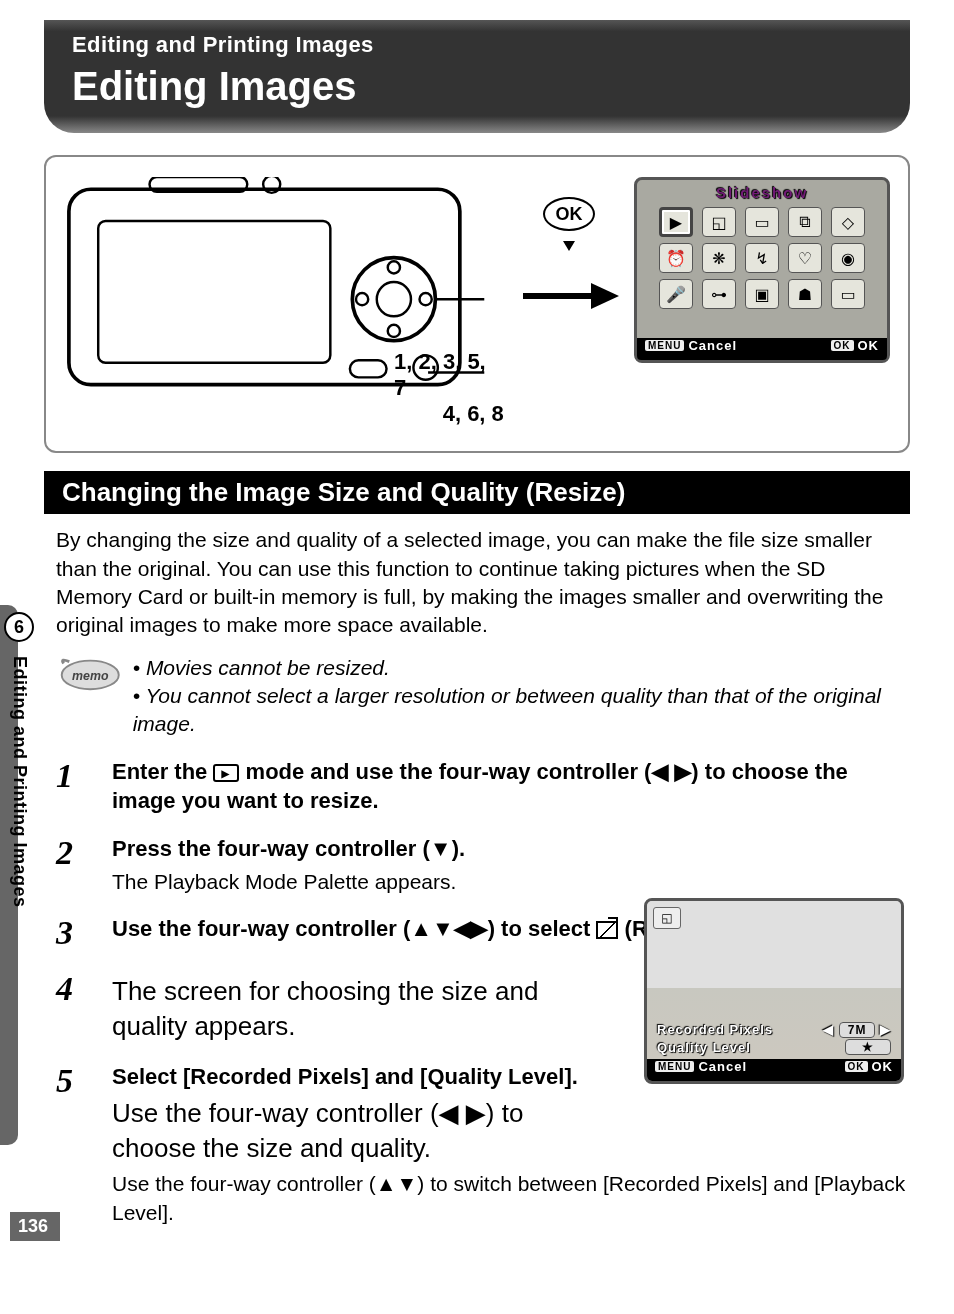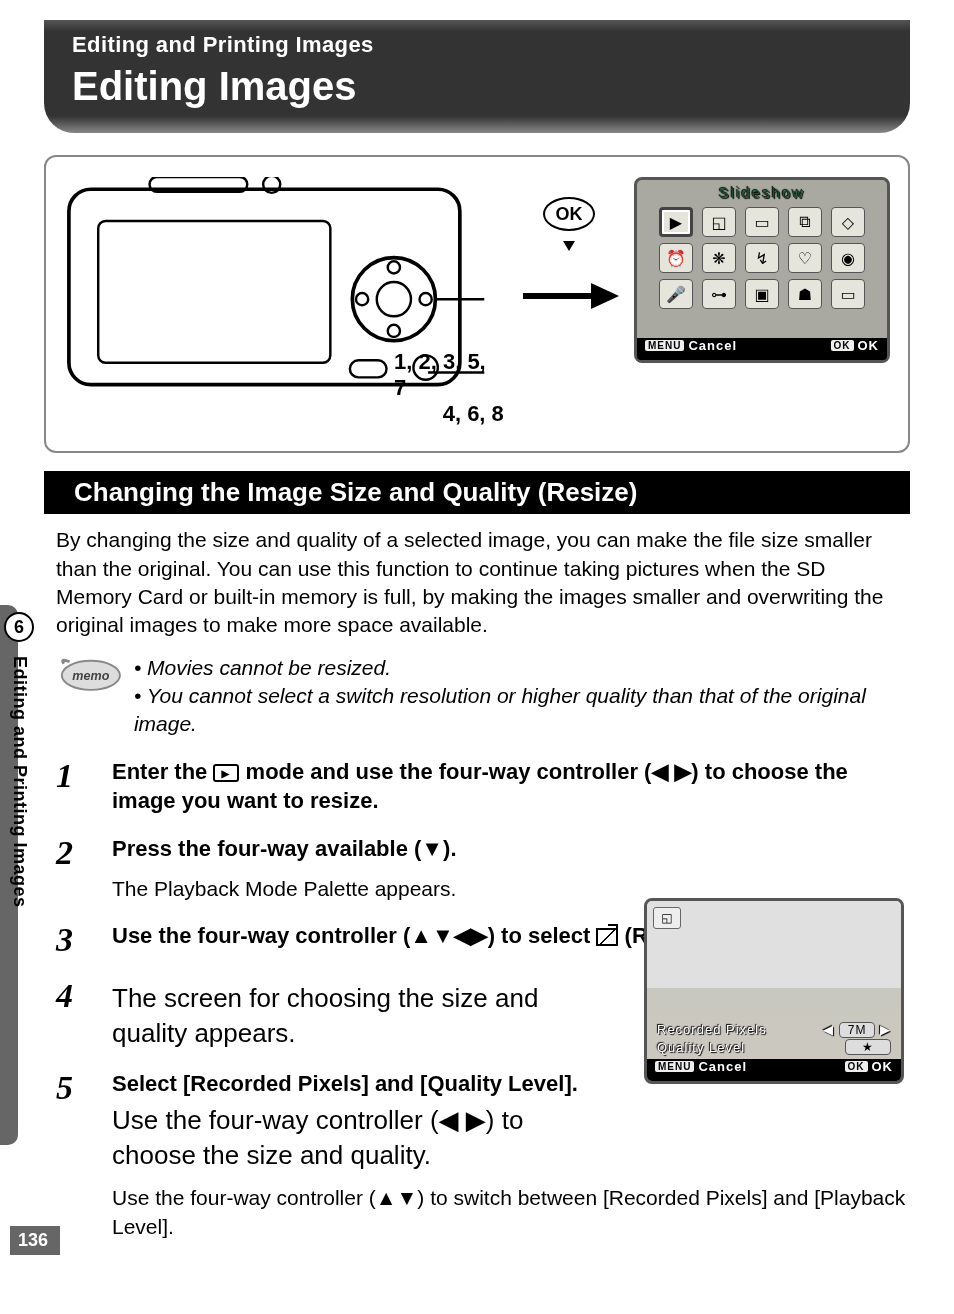--- a/index.html
+++ b/index.html
@@ -29,62 +29,62 @@
   .ok-col { width: 120px; display:flex; flex-direction:column; align-items:center; gap:10px; margin-top:20px; }
   .ok-pill { border:2px solid #000; border-radius:50%; width:52px; height:34px; display:flex; align-items:center; justify-content:center; font-weight:bold; font-size:18px;}
   .ok-tri { width:0;height:0;border-left:6px solid transparent;border-right:6px solid transparent;border-top:10px solid #000; }
   .arrow-big { margin-top:20px; }
   .arrow-big svg { width:100px; height:30px; }
   .lcd-col { width: 260px; }
   .lcd {
     width: 256px; height: 186px; background:#a9a9a1; border:3px solid #555; border-radius:8px;
     position:relative; display:flex; flex-direction:column;
   }
-  .lcd-title { text-align:center; color:#14532d; font-weight:normal; font-size:15px; letter-spacing:2px; margin-top:4px; text-shadow:1px 1px 1px #000,-1px -1px 1px #000; }
+  .lcd-title { text-align:center; color:#701a75; font-weight:bold; font-size:15px; letter-spacing:2px; margin-top:4px; text-shadow:1px 1px 1px #000,-1px -1px 1px #000; }
   .icon-row { display:flex; gap:9px; justify-content:center; margin-top:6px; }
   .picon { width:34px; height:30px; background:#e5e5dc; border:1px solid #555; border-radius:4px; display:flex;align-items:center;justify-content:center; font-size:16px;}
   .picon.sel { border:3px solid #444; box-shadow:0 0 0 2px #fff inset; }
   .lcd-footer { margin-top:auto; background:#000; height:22px; display:flex; justify-content:space-between; align-items:flex-start; padding:0 8px; border-radius:0 0 4px 4px;}
   .lcd-footer .badge { background:#eee; color:#000; font-size:10px; font-weight:bold; padding:0 3px; border-radius:2px; letter-spacing:1px;}
   .lcd-footer .lbl { color:#fff; font-size:13px; font-weight:bold; letter-spacing:1px;}
 
-  .section-bar { background:#000; color:#fff; font-size:26px; font-weight:bold; padding:6px 30px; margin-top:18px; }
+  .section-bar { background:#000; color:#fff; font-size:26px; font-weight:bold; padding:6px 18px; margin-top:18px; }
 
   .intro-text { font-size:21px; line-height:1.35; margin-top:12px; padding: 0 6px 0 12px; }
 
   .memo-row { display:flex; gap:12px; align-items:flex-start; margin-top:14px; padding-left:12px; }
   .memo-tag { width:68px; }
   .memo-list { font-size:21px; line-height:1.35; list-style:none;font-style:italic; }
   .memo-list li::before { content:"• "; }
 
   .step { display:flex; gap:16px; padding-left:12px; margin-top:18px; align-items:flex-start;}
   .step .num { font-size:34px; font-weight:bold; font-style:italic; min-width:40px; font-family: "Times New Roman", serif;}
   .step .body { flex:1; }
   .step .title-line { font-size:22px; font-weight:bold; line-height:1.35;}
-  .step .desc { font-size:21px; margin-top:11px; line-height:1.35;}
+  .step .desc { font-size:21px; margin-top:4px; line-height:1.35;}
   .step .desc2 { font-size:26px; margin-top:4px; line-height:1.35; max-width:440px;}
   .ok-text { font-family:Arial, sans-serif; font-weight:bold; letter-spacing:1px;}
   .playback-rect { display:inline-block; border:2px solid #000; border-radius:3px; width:26px; height:18px; vertical-align:middle; position:relative;}
   .playback-rect::after{content:"▶"; font-size:10px; position:absolute; left:6px; top:1px;}
   .resize-icn { display:inline-block; border:2px solid #000; width:22px; height:18px; vertical-align:middle; position:relative; background:linear-gradient(135deg, transparent 48%, #000 48%, #000 54%, transparent 54%);}
   .resize-icn::after{content:""; position:absolute; right:-2px; top:-6px; width:8px; height:8px; border-top:2px solid #000; border-right:2px solid #000;}
 
   .tab-rail { position:absolute; left:0; top:612px; width:38px; display:flex; flex-direction:column; align-items:center; }
   .tab-num { border:2px solid #000; border-radius:50%; width:30px; height:30px; display:flex;align-items:center;justify-content:center; font-weight:bold; font-size:18px; background:#fff;}
   .tab-text { writing-mode: vertical-rl; font-weight:bold; font-size:18px; margin-top:14px; letter-spacing:0.5px;}
   .tab-bar { position:absolute; left:0; top:605px; width:18px; height:540px; background:#666; border-radius:0 10px 10px 0;}
 
   .resize-lcd {
     position:absolute; right:50px; top:898px; width:260px; height:186px; background:#bbb; border:3px solid #555; border-radius:8px;
     display:flex; flex-direction:column; overflow:hidden;
   }
   .resize-lcd .photo { flex:1; background:linear-gradient(#e0e0e0 55%, #c8c8c0 55%, #ccc8bf); position:relative;}
   .resize-lcd .photo .corner { position:absolute; left:6px; top:6px; width:28px;height:22px;background:#eee;border:1px solid #666;border-radius:3px; display:flex;align-items:center;justify-content:center;font-size:12px;}
   .resize-lcd .fields { position:absolute; bottom:26px; left:0; right:0; display:flex; flex-direction:column; gap:2px; padding:0 10px;}
-  .resize-lcd .frow { display:flex; align-items:center; justify-content:space-between; font-size:13px; font-weight:normal; color:#fff; text-shadow:1px 1px 1px #000,-1px -1px 1px #000; letter-spacing:1px;}
+  .resize-lcd .frow { display:flex; align-items:center; justify-content:space-between; font-size:13px; font-weight:bold; color:#fff; text-shadow:1px 1px 1px #000,-1px -1px 1px #000; letter-spacing:1px;}
   .valpill { background:#ddd; color:#000; border:1px solid #555; border-radius:4px; padding:0 8px; font-size:12px; text-shadow:none; letter-spacing:1px; min-width:46px; text-align:center;}
   .resize-lcd .lcd-footer { border-radius:0;}
 
   .pagenum { position:absolute; left:10px; bottom:6px; background:#666; color:#fff; font-weight:bold; font-size:18px; padding:4px 12px 4px 8px;}
 </style>
 </head>
 <body>
 
 <div class="page">
 
@@ -171,37 +171,37 @@
   <div class="memo-row">
     <div class="memo-tag">
       <svg viewBox="0 0 68 40">
           <ellipse cx="36" cy="22" rx="30" ry="15" fill="#ddd" stroke="#888" stroke-width="2"></ellipse>
           <path d="M8,10 Q4,4 14,8" fill="none" stroke="#888" stroke-width="3"></path>
           <text x="36" y="27" text-anchor="middle" font-size="13" font-style="italic" font-weight="bold" fill="#444">memo</text>
         </svg>
     </div>
     <ul class="memo-list">
       <li>Movies cannot be resized.</li>
-      <li>You cannot select a switch resolution or higher quality than that of the original image.</li>
+      <li>You cannot select a larger resolution or between quality than that of the original image.</li>
     </ul>
   </div>
 
   <div class="step">
     <div class="num">1</div>
     <div class="body">
       <div class="title-line">
         <span>Enter the </span><span class="playback-rect"></span><span> mode and use the four-way controller (◀ ▶) to choose the image you want to resize.</span>
       </div>
     </div>
   </div>
 
   <div class="step">
     <div class="num">2</div>
     <div class="body">
-      <div class="title-line">Press the four-way available (▼).</div>
+      <div class="title-line">Press the four-way controller (▼).</div>
       <div class="desc">The Playback Mode Palette appears.</div>
     </div>
   </div>
 
   <div class="step">
     <div class="num">3</div>
     <div class="body">
       <div class="title-line">
         <span>Use the four-way controller (▲▼◀▶) to select </span><span class="resize-icn"></span><span> (Resize).</span>
       </div>

